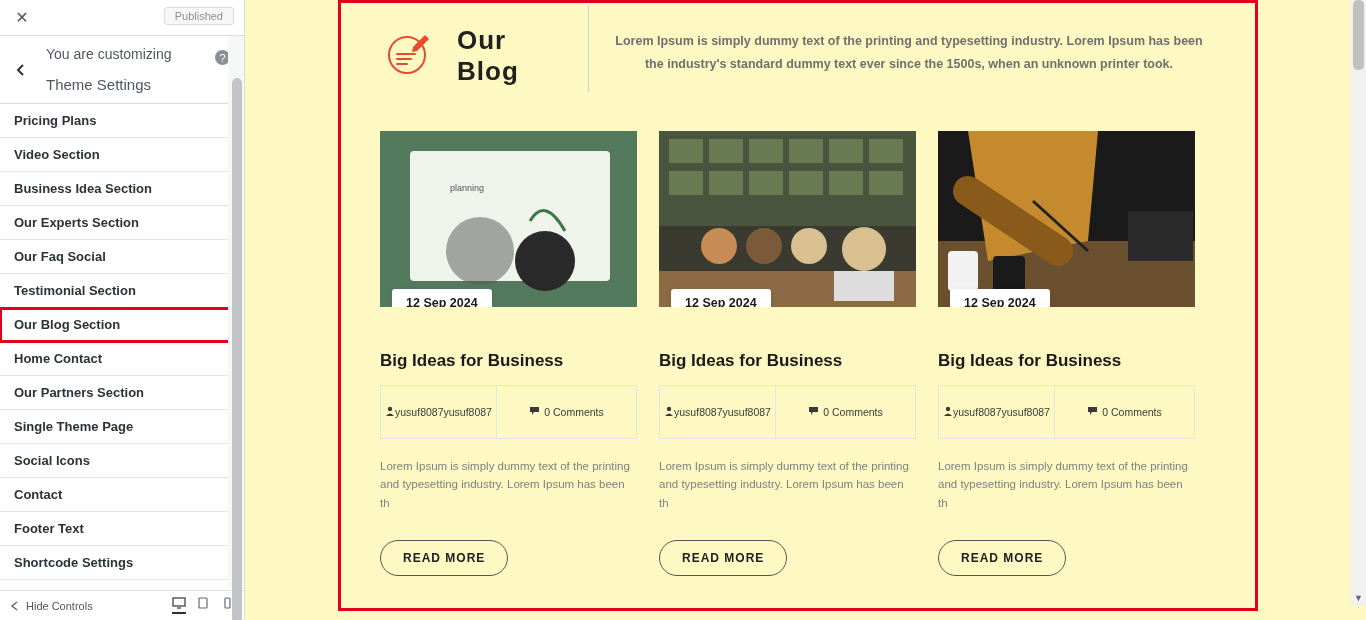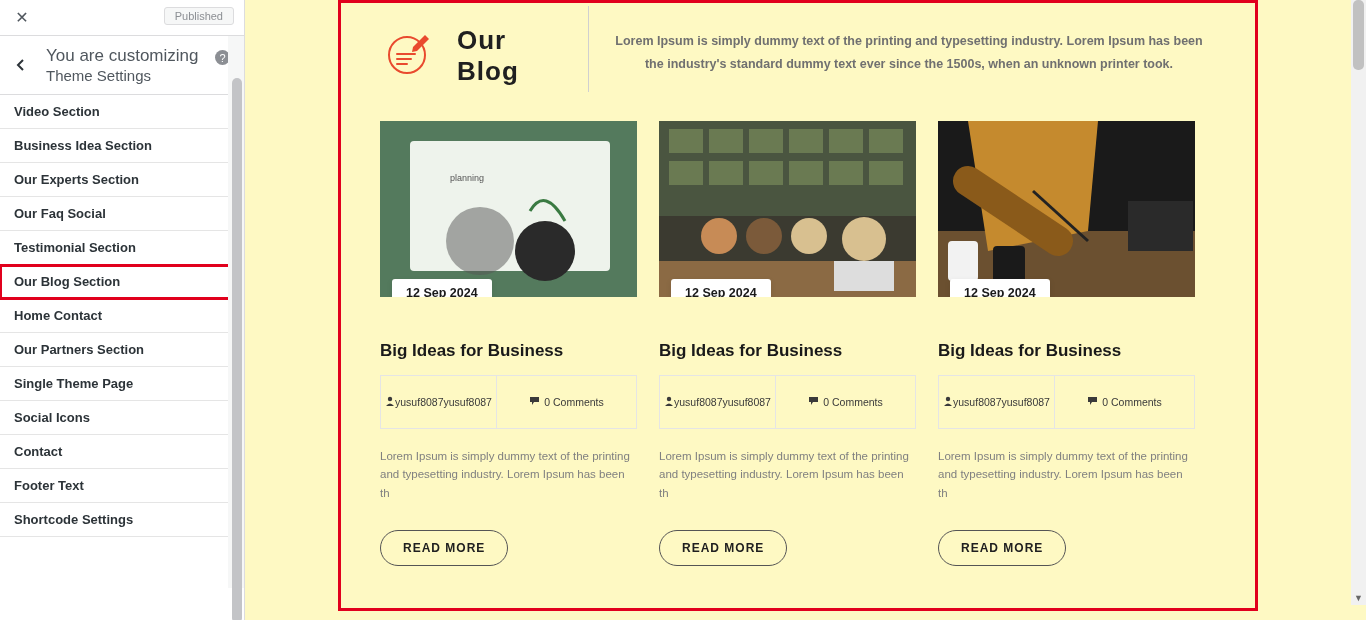--- a/index.html
+++ b/index.html
@@ -51,22 +51,22 @@
       padding: 6px 0;
     }
     .sb-back {
       width: 42px;
       display: flex; align-items: center; justify-content: center;
       font-size: 16px;
       cursor: pointer;
       color: #2c3338;
     }
     .sb-title-txt { padding: 4px 2px 4px 4px; flex: 1; position: relative; }
-    .sb-youare { font-size: 17px; color: #50575e; }
-    .sb-section-name { font-size: 15px; color: #50575e; font-weight: 400; margin-top: 1px; }
+    .sb-youare { font-size: 14px; color: #50575e; }
+    .sb-section-name { font-size: 15px; color: #50575e; font-weight: 400; margin-top: 14px; }
     .sb-help {
       position: absolute; right: 14px; top: 8px;
       width: 15px; height: 15px; border-radius: 50%;
       background: #8c8f94; color: #fff;
       font-size: 11px; display: flex; align-items: center; justify-content: center;
     }
     .sb-list { flex: 1; overflow: hidden; }
     .sb-item {
       display: flex; align-items: center; justify-content: space-between;
       padding: 9px 12px 9px 14px;
@@ -154,21 +154,21 @@
       width: 608px;
       color: #707070;
       font-size: 12.5px;
       font-weight: 600;
       text-align: center;
       line-height: 1.8;
     }
 
     .posts {
       position: absolute;
-      left: 135px; top: 121px;
+      left: 135px; top: 131px;
       width: 840px;
       display: flex;
       gap: 22px;
     }
     .post { width: 257px; }
     .post-img {
       width: 257px; height: 176px;
       position: relative;
       overflow: hidden;
     }
@@ -256,20 +256,24 @@
       <div class="sb-youare">You are customizing</div>
       <div class="sb-section-name">Theme Settings</div>
       <div class="sb-help">?</div>
     </div>
   </div>
   <div class="sb-scroll-stub">
     <div class="sb-scroll-thumb"></div>
   </div>
   <div class="sb-list" id="sb-list">
       <div class="sb-item">
+        <span>Pricing Plans</span>
+        <span class="chev">›</span>
+      </div>
+      <div class="sb-item">
         <span>Video Section</span>
         <span class="chev">›</span>
       </div>
       <div class="sb-item">
         <span>Business Idea Section</span>
         <span class="chev">›</span>
       </div>
       <div class="sb-item">
         <span>Our Experts Section</span>
         <span class="chev">›</span>
@@ -308,20 +312,46 @@
       </div>
       <div class="sb-item">
         <span>Footer Text</span>
         <span class="chev">›</span>
       </div>
       <div class="sb-item">
         <span>Shortcode Settings</span>
         <span class="chev">›</span>
       </div>
     </div>
+  <div class="sb-footer">
+    <div class="sb-footer-left">
+      <svg width="10" height="10" viewBox="0 0 10 10">
+          <path d="M7 1 L2 5 L7 9" fill="none" stroke="#646970" stroke-width="1.5"></path>
+        </svg>
+      <span>Hide Controls</span>
+    </div>
+    <div class="sb-footer-devices">
+      <span class="dev-icon active">
+        <svg width="14" height="12" viewBox="0 0 14 12">
+            <rect x="1" y="1" width="12" height="8" fill="none" stroke="#2c3338" stroke-width="1.2"></rect>
+            <path d="M5 11 L9 11" stroke="#2c3338" stroke-width="1.2"></path>
+          </svg>
+      </span>
+      <span class="dev-icon">
+        <svg width="10" height="12" viewBox="0 0 10 12">
+            <rect x="1" y="1" width="8" height="10" rx="1" fill="none" stroke="#646970" stroke-width="1.2"></rect>
+          </svg>
+      </span>
+      <span class="dev-icon">
+        <svg width="7" height="12" viewBox="0 0 7 12">
+            <rect x="1" y="1" width="5" height="10" rx="1" fill="none" stroke="#646970" stroke-width="1.2"></rect>
+          </svg>
+      </span>
+    </div>
+  </div>
 </div>
 
 <div class="preview">
   <div class="main-highlight"></div>
 
   <div class="blog-header">
     <svg class="blog-icon" viewBox="0 0 50 50">
       <circle cx="22" cy="28" r="18" fill="none" stroke="#e94a2e" stroke-width="2"></circle>
       <path d="M12 27 L30 27 M12 32 L26 32 M12 37 L22 37" stroke="#e94a2e" stroke-width="2" stroke-linecap="round"></path>
       <path d="M28 20 L40 8 L44 12 L32 24 L27 25 Z" fill="#e94a2e"></path>

